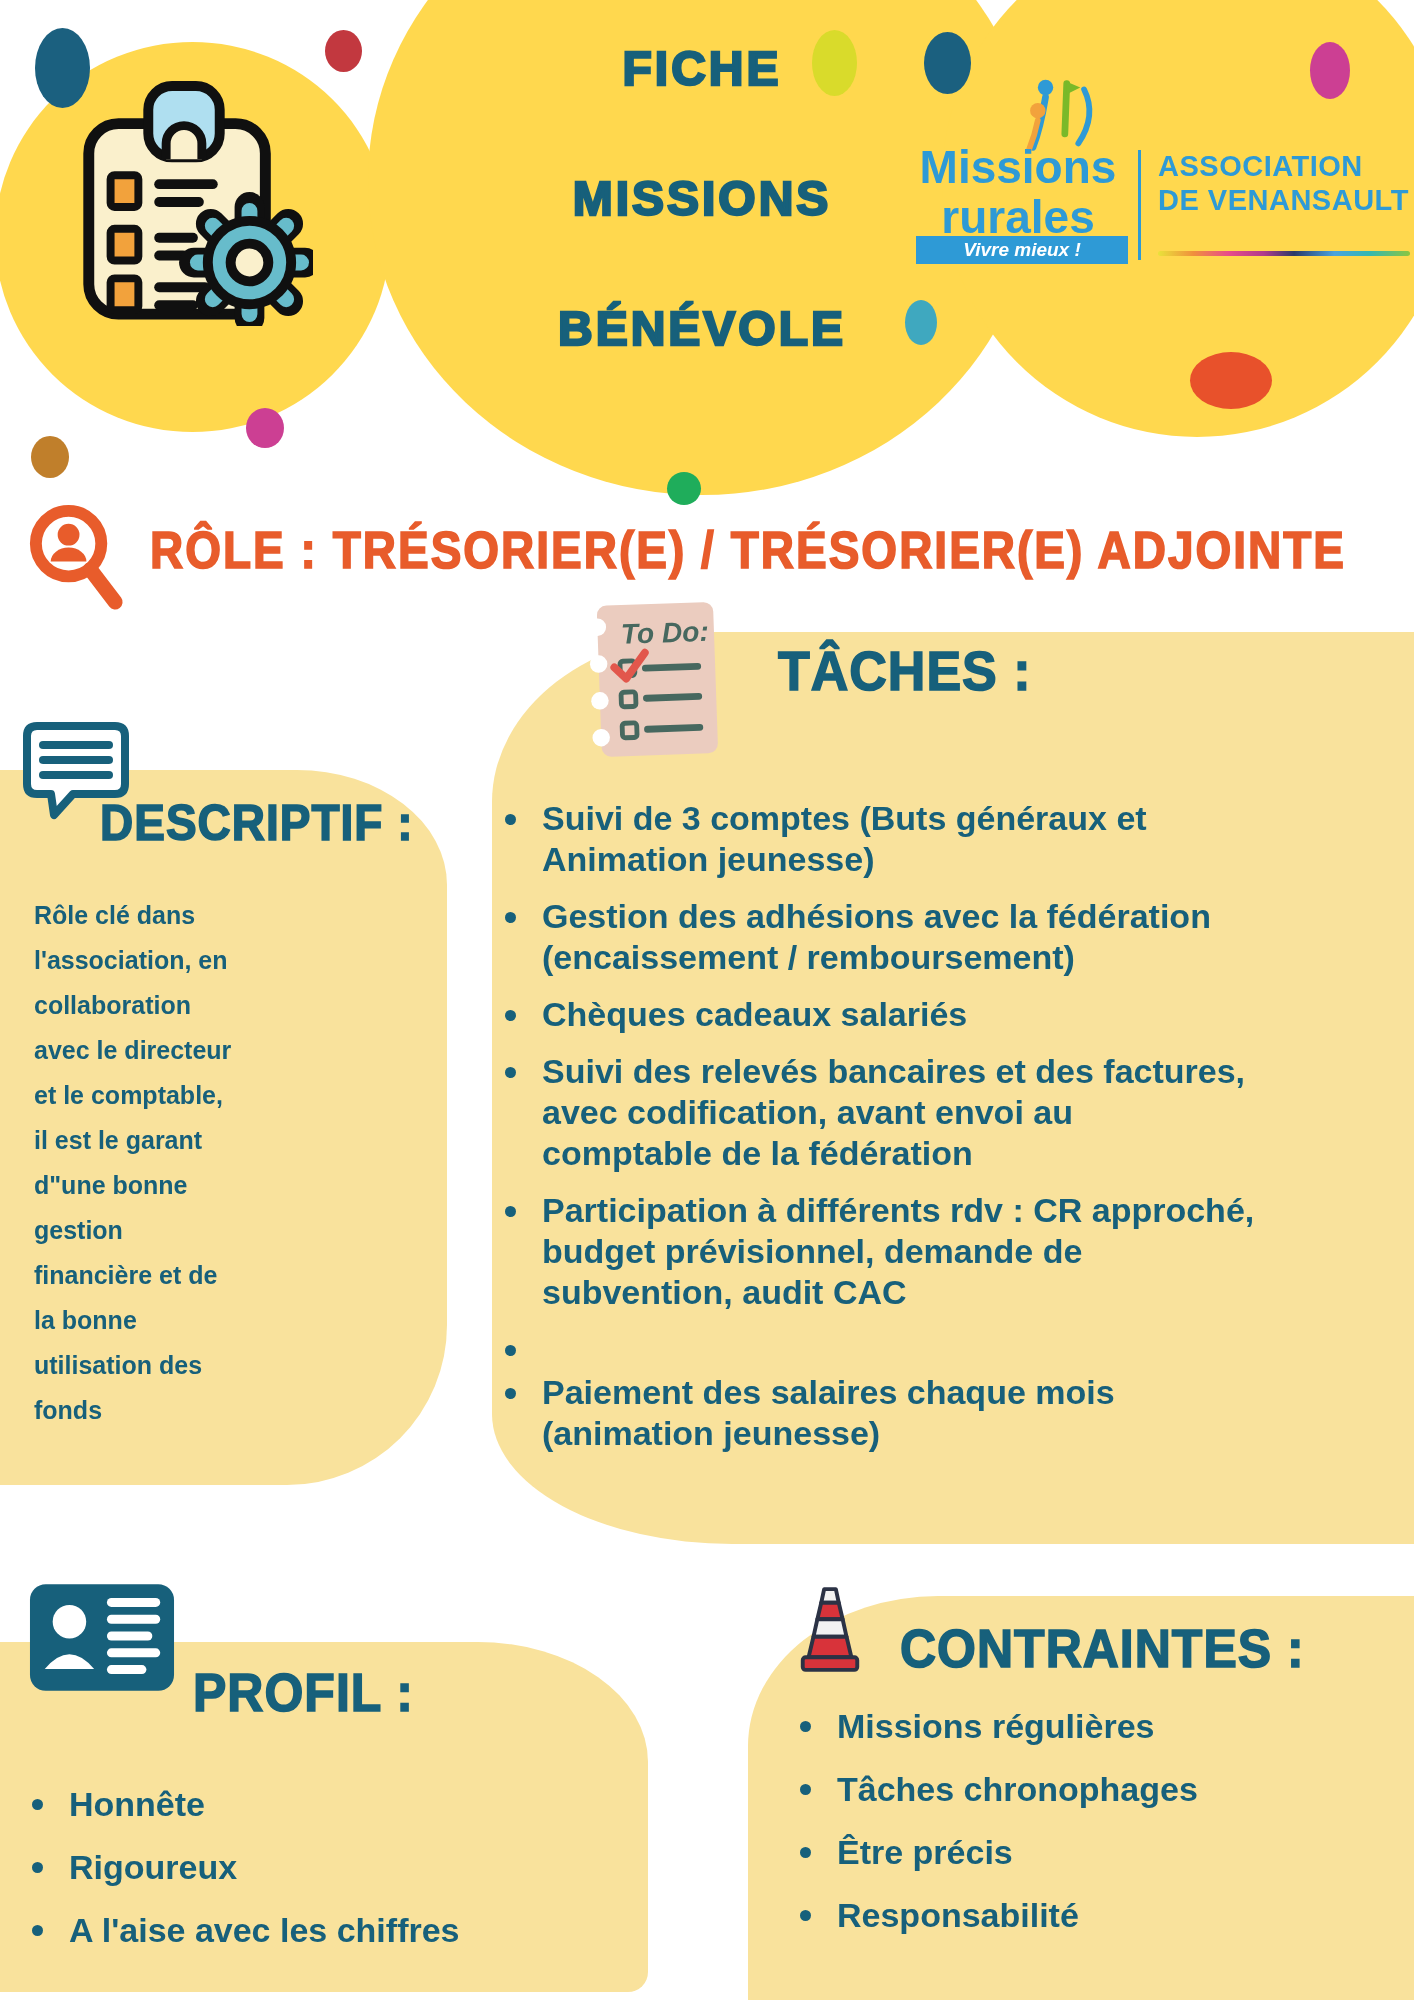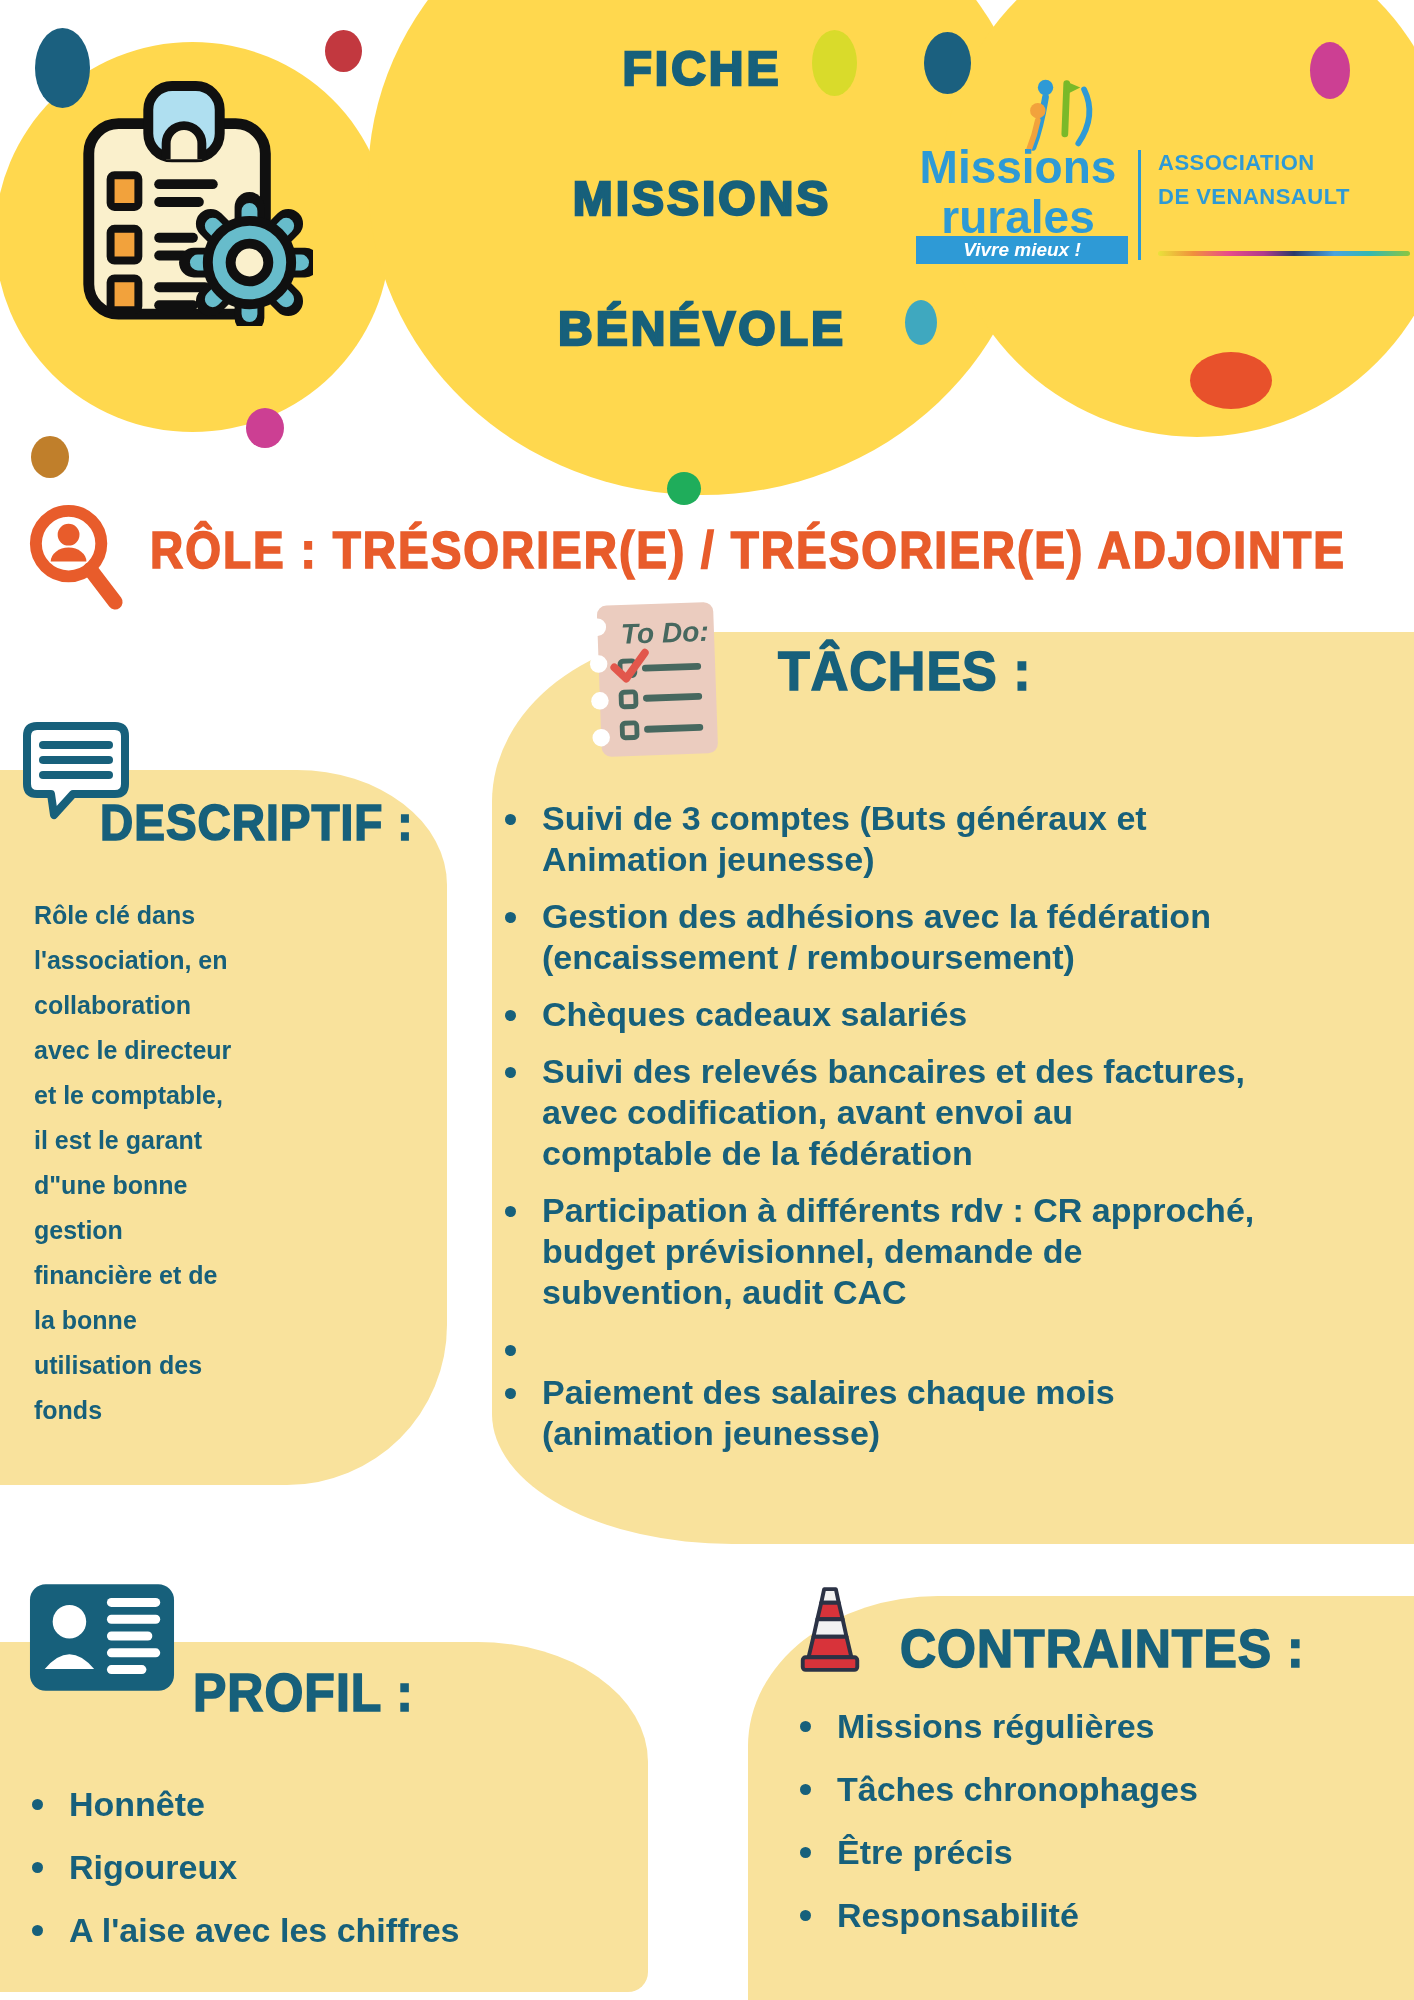--- a/index.html
+++ b/index.html
@@ -20,21 +20,21 @@
   .title-wrap{left:368px;top:45px;width:668px;text-align:center;}
   .title-line{font-size:48px;height:130px;display:flex;align-items:flex-start;justify-content:center;}
 
   
   .brand-word{position:absolute;left:913px;width:210px;text-align:center;font-weight:bold;
               color:var(--logo-blue);font-size:46px;letter-spacing:0;}
   .tagline-banner{position:absolute;left:916px;top:236px;width:212px;height:28px;background:var(--logo-blue);
               display:flex;align-items:center;justify-content:center;}
   .tagline-banner span{color:#fff;font-style:italic;font-weight:bold;font-size:19px;text-align:right;}
   .logo-divider{position:absolute;left:1138px;top:150px;width:3px;height:110px;background:var(--logo-blue);}
-  .org-line{position:absolute;left:1158px;font-weight:bold;color:var(--logo-blue);font-size:22px;letter-spacing:.5px;white-space:nowrap;}
+  .org-line{position:absolute;left:1158px;font-weight:bold;color:var(--logo-blue);font-size:29px;letter-spacing:.5px;white-space:nowrap;}
   .org-underline{position:absolute;left:1158px;top:251px;width:252px;height:5px;border-radius:3px;
      background:linear-gradient(90deg,#e9e23b 0%,#f0903c 14%,#e84b8a 28%,#b03a8c 42%,#2b3a67 54%,#4aa3df 70%,#35b8b0 84%,#8dc63f 100%);}
 
   
   .role-text{position:absolute;left:150px;top:520px;font-size:46px;font-weight:bold;color:var(--orange);
      -webkit-text-stroke:1.5px var(--orange);letter-spacing:2px;white-space:nowrap;
      transform:scaleY(1.12);transform-origin:left top;}
 
   
   .body-text{font-weight:bold;color:var(--teal-dark);font-size:34px;}

